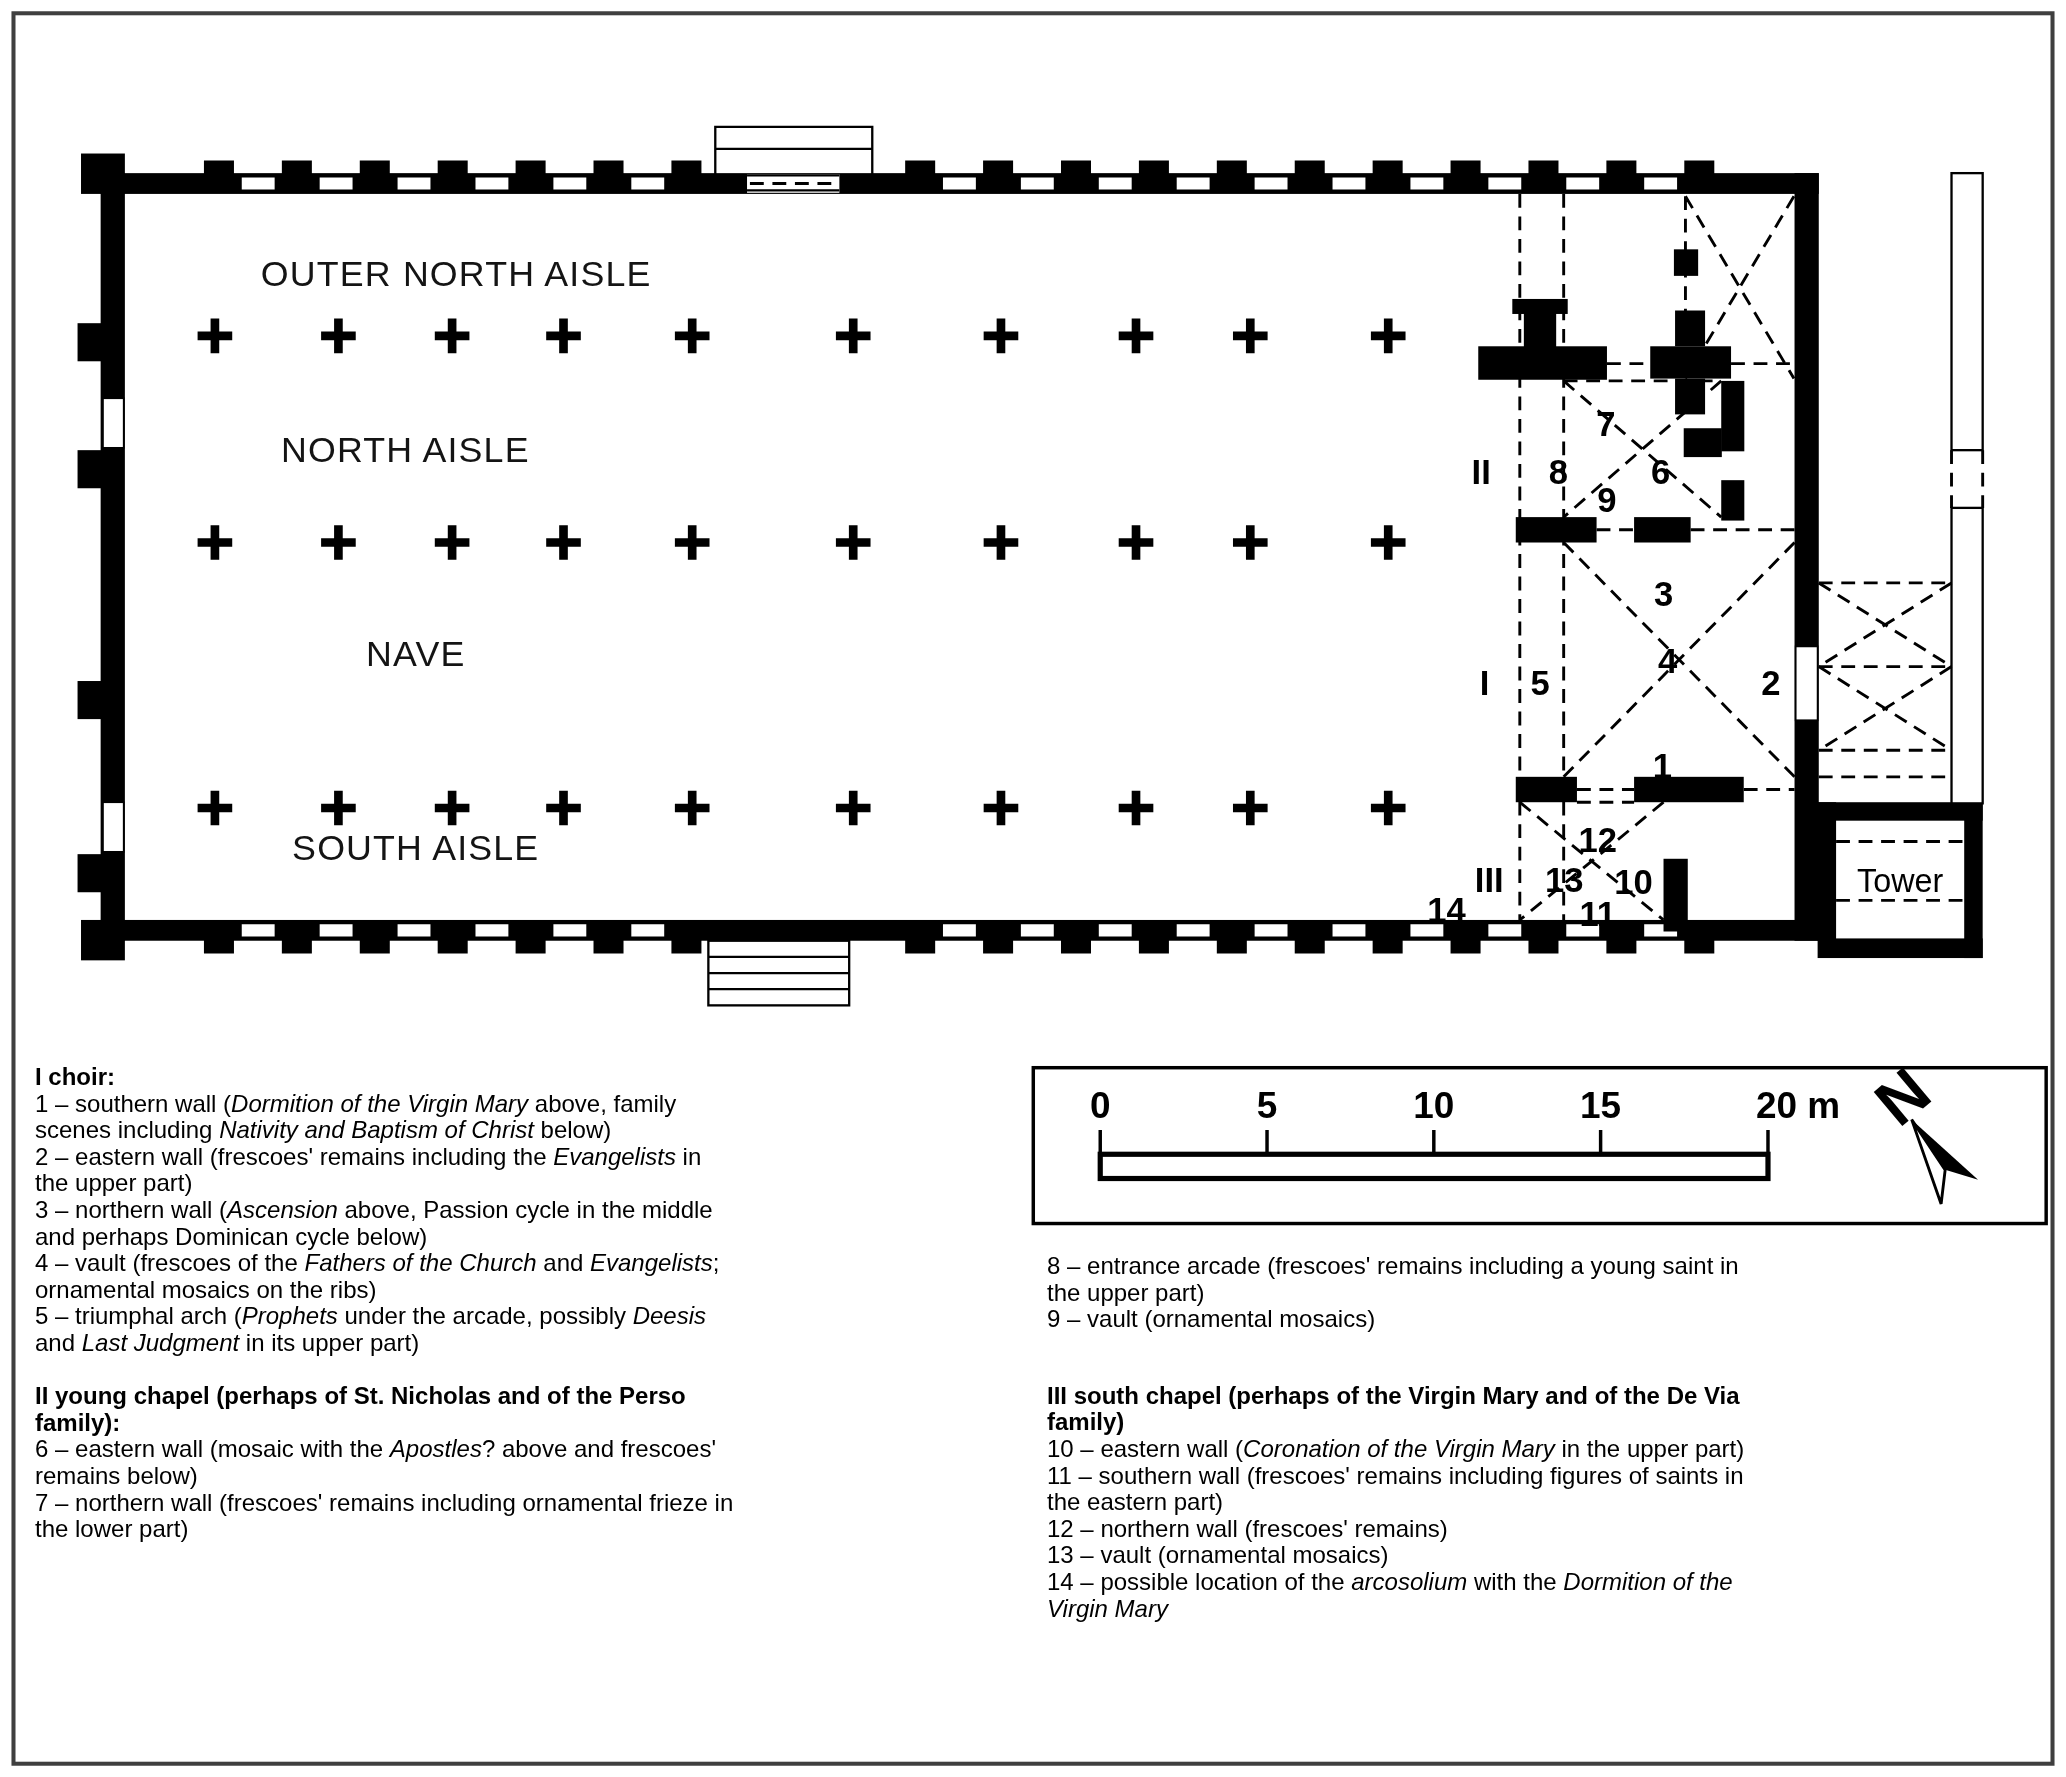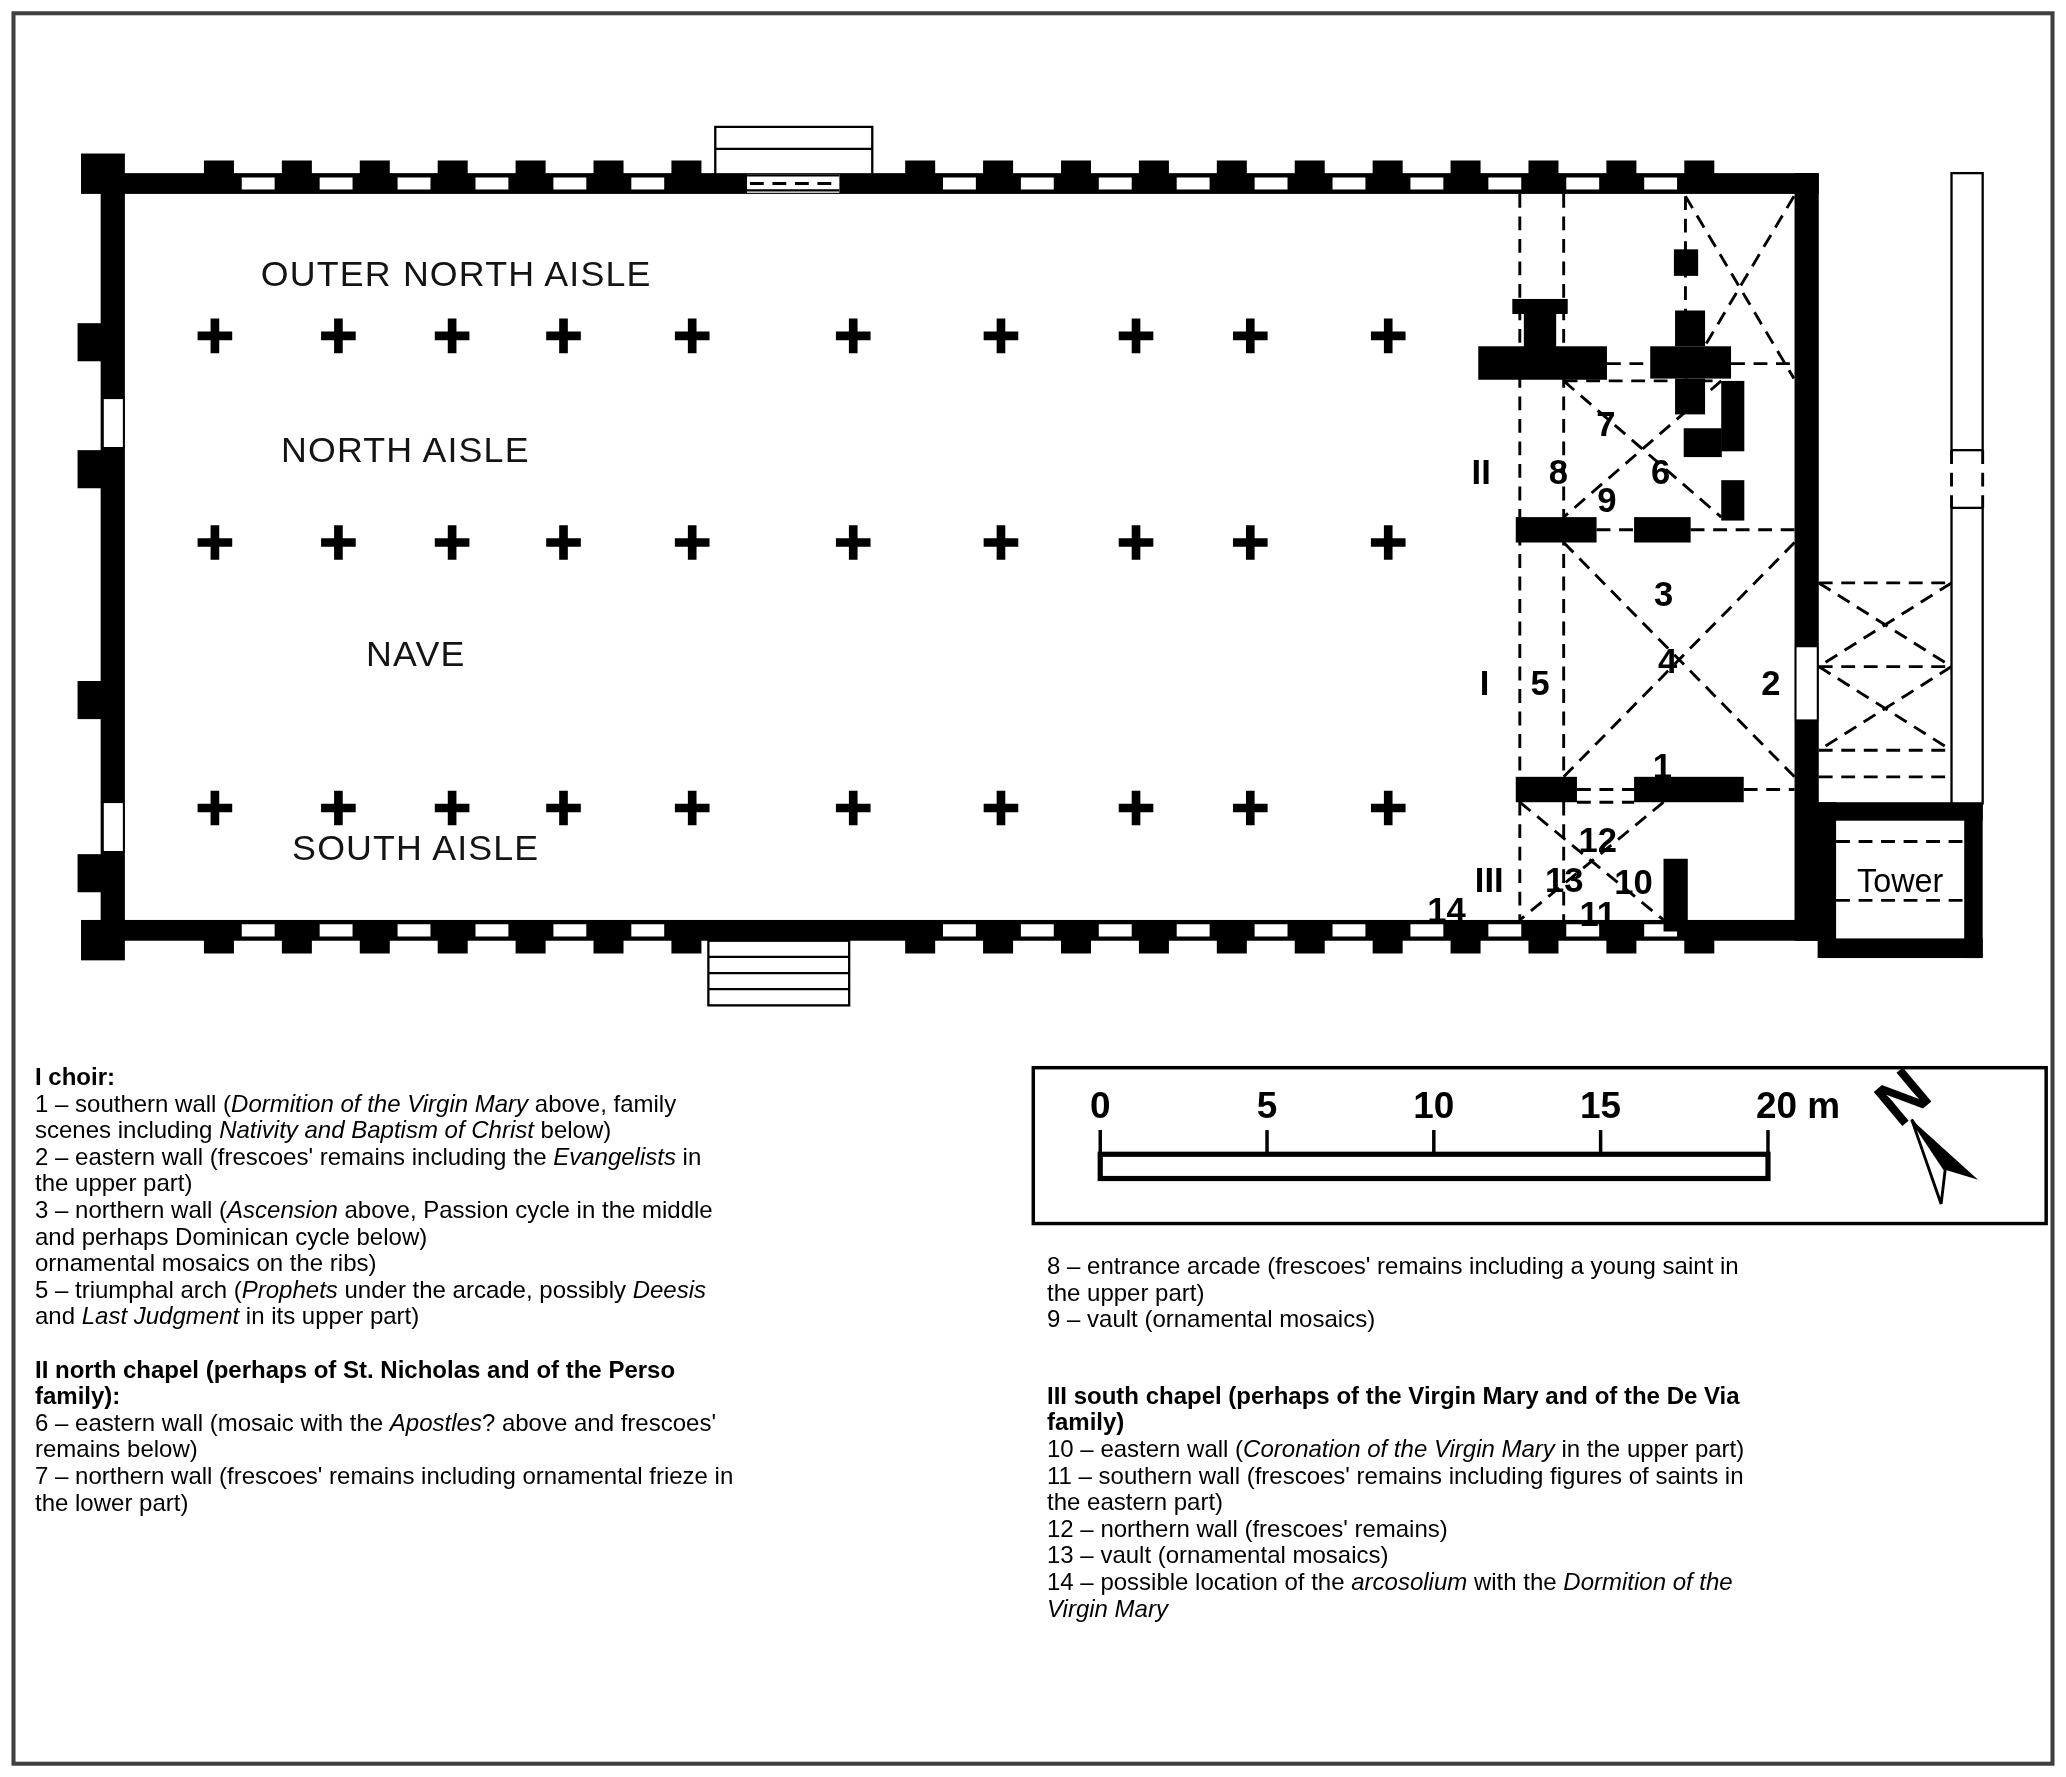--- a/index.html
+++ b/index.html
@@ -159,25 +159,26 @@
   </svg>
 
   <div id="legend-left" class="legend-col" style="left:35px;top:1064px;">
       <div class="legend-line"><span class="b">I choir:</span></div>
       <div class="legend-line"><span>1 – southern wall (</span><span class="i">Dormition of the Virgin Mary</span><span> above, family</span></div>
       <div class="legend-line"><span>scenes including </span><span class="i">Nativity and Baptism of Christ</span><span> below)</span></div>
       <div class="legend-line"><span>2 – eastern wall (frescoes' remains including the </span><span class="i">Evangelists</span><span> in</span></div>
       <div class="legend-line"><span>the upper part)</span></div>
       <div class="legend-line"><span>3 – northern wall (</span><span class="i">Ascension</span><span> above, Passion cycle in the middle</span></div>
       <div class="legend-line"><span>and perhaps Dominican cycle below)</span></div>
+      <div class="legend-line"><span>4 – vault (frescoes of the </span><span class="i">Fathers of the Church</span><span> and </span><span class="i">Evangelists</span><span>;</span></div>
       <div class="legend-line"><span>ornamental mosaics on the ribs)</span></div>
       <div class="legend-line"><span>5 – triumphal arch (</span><span class="i">Prophets</span><span> under the arcade, possibly </span><span class="i">Deesis</span></div>
       <div class="legend-line"><span>and </span><span class="i">Last Judgment</span><span> in its upper part)</span></div>
       <div class="legend-gap" style="height: 26.6px;"></div>
-      <div class="legend-line"><span class="b">II north chapel (perhaps of St. Nicholas and of the Perso</span></div>
+      <div class="legend-line"><span class="b">II young chapel (perhaps of St. Nicholas and of the Perso</span></div>
       <div class="legend-line"><span class="b">family):</span></div>
       <div class="legend-line"><span>6 – eastern wall (mosaic with the </span><span class="i">Apostles</span><span>? above and frescoes'</span></div>
       <div class="legend-line"><span>remains below)</span></div>
       <div class="legend-line"><span>7 – northern wall (frescoes' remains including ornamental frieze in</span></div>
       <div class="legend-line"><span>the lower part)</span></div>
     </div>
   <div id="legend-right" class="legend-col" style="left:1047px;top:1253px;">
       <div class="legend-line"><span>8 – entrance arcade (frescoes' remains including a young saint in</span></div>
       <div class="legend-line"><span>the upper part)</span></div>
       <div class="legend-line"><span>9 – vault (ornamental mosaics)</span></div>

